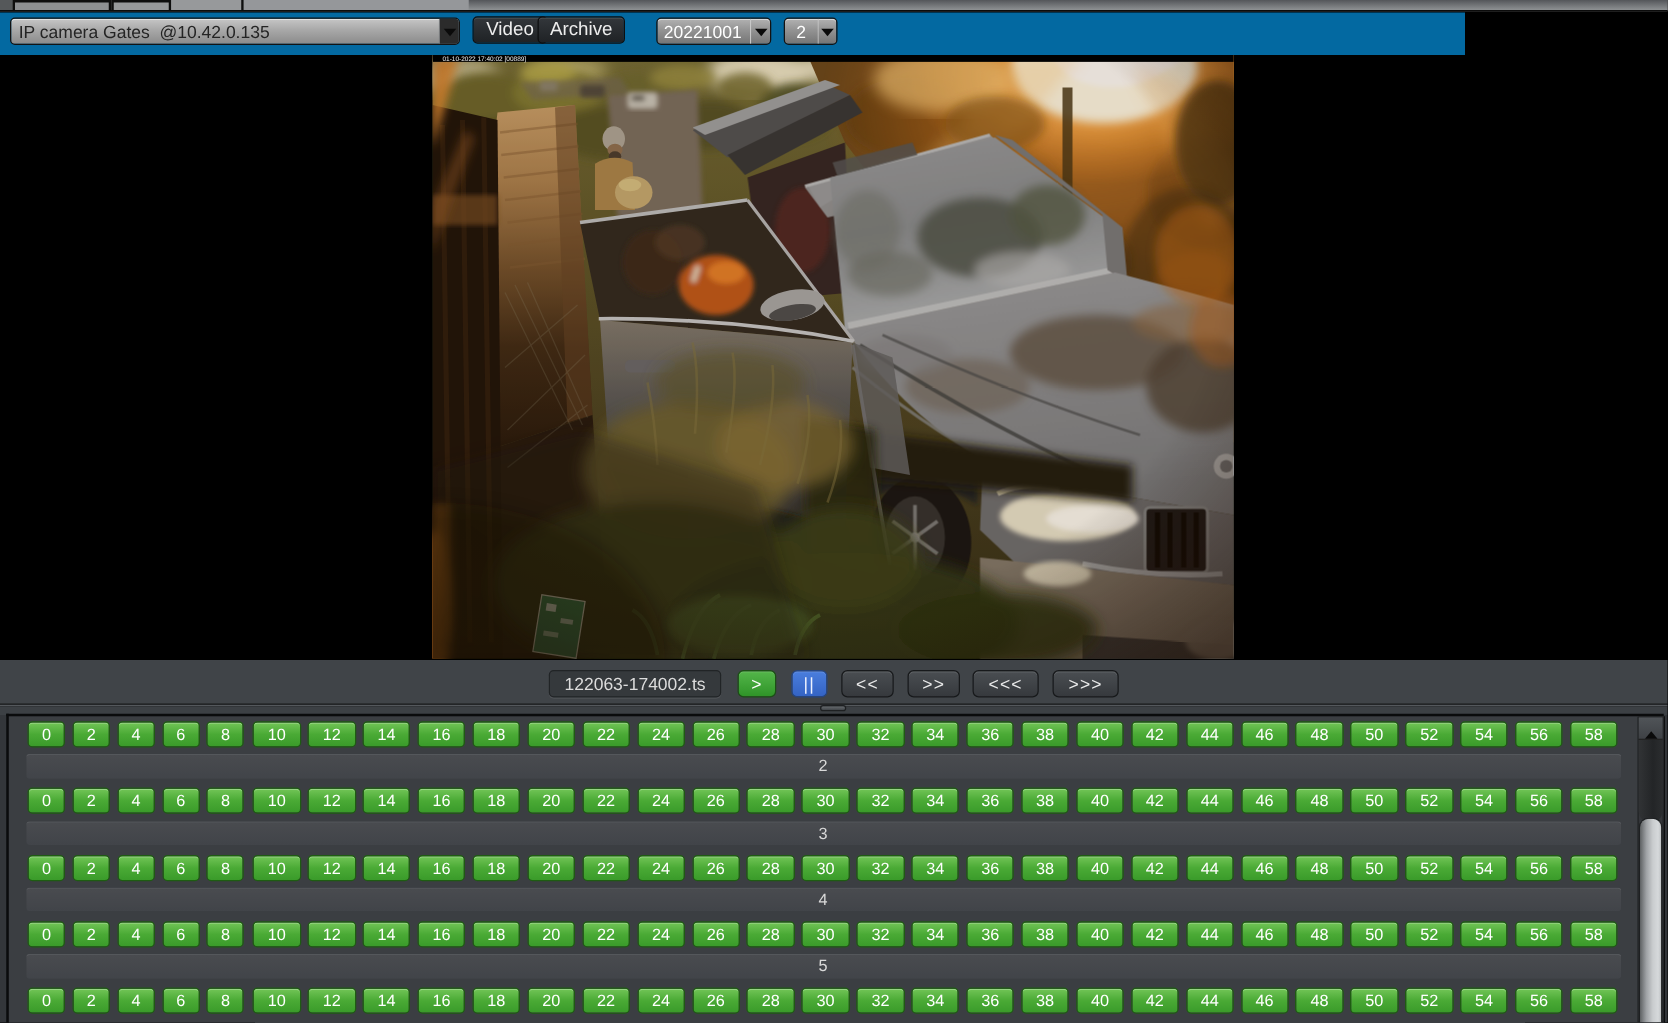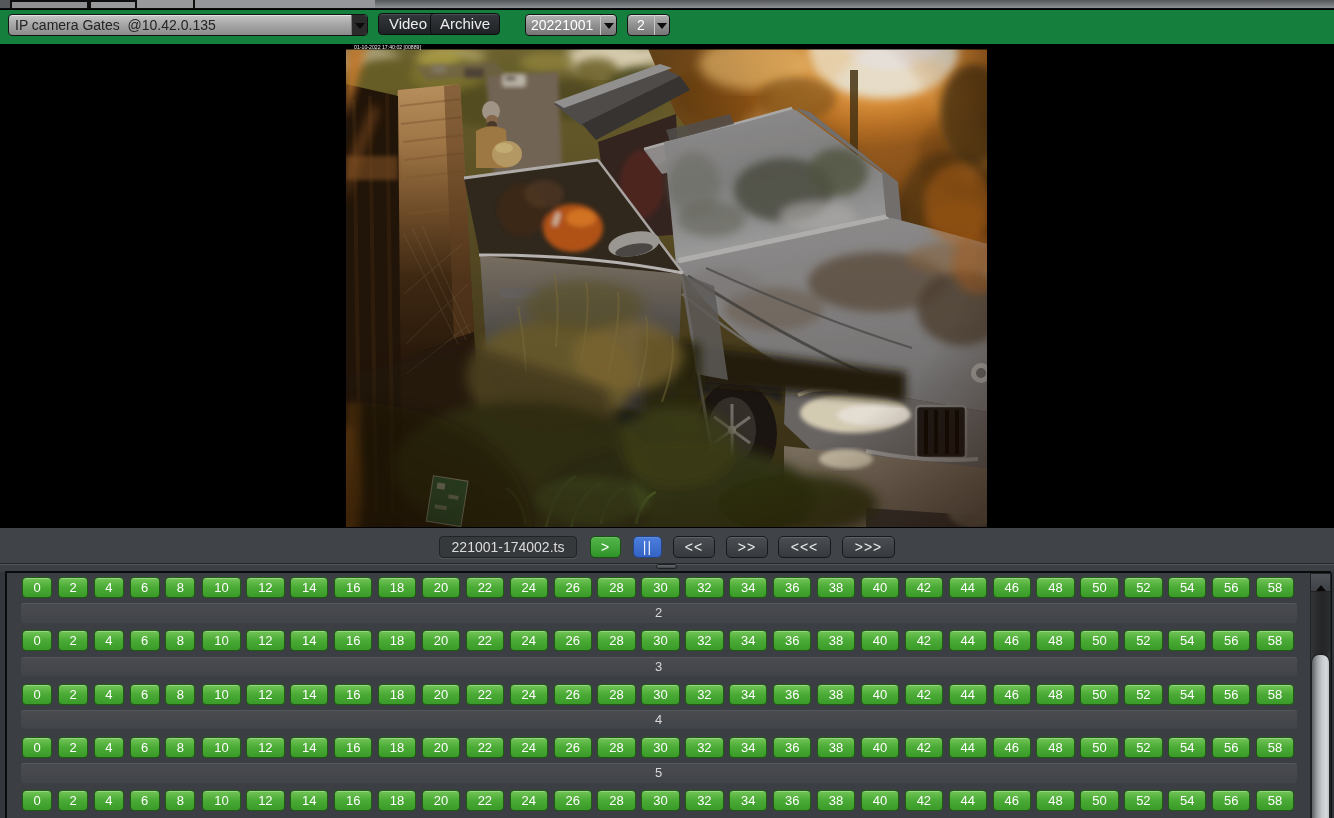--- a/index.html
+++ b/index.html
@@ -2,21 +2,21 @@
 <html><head><meta charset="utf-8"><title>cam</title>
 <style>
 *{margin:0;padding:0;box-sizing:border-box}
 html,body{width:1334px;height:818px;overflow:hidden;background:#000;
  font-family:"Liberation Sans",sans-serif;-webkit-font-smoothing:antialiased}
 #root{position:absolute;left:0;top:0;width:1334px;height:818px}
 .abs{position:absolute}
 
 #tabs{left:0;top:0;width:1334px;height:9px;background:#8e9092;border-bottom:1px solid #0c0c0c}
 
-#toolbar{left:0;top:10px;width:1334px;height:34px;background:#15803d}
+#toolbar{left:0;top:10px;width:1172px;height:34px;background:#0369a1}
 .combo{position:absolute;border:1px solid #131313;border-radius:4px;background:linear-gradient(#c6c6c6,#a8a8a8 45%,#8b8b8b);box-shadow:inset 0 1px 0 rgba(255,255,255,.55)}
 .combo .arr{position:absolute;right:0;top:0;bottom:0;border-left:1px solid #77797b;background:#2b2b2b;border-radius:0 3px 3px 0}
 .combo .arr:after{content:"";position:absolute;left:50%;top:50%;margin:-2px 0 0 -5px;border:5px solid transparent;border-top:6px solid #0a0a0a}
 .combo.dk{background:linear-gradient(#b2b2b2,#939393 45%,#757575);color:#fff}
 .combo.dk .arr{background:transparent;border-left:1px solid #c8c8c8}
 .btnD{position:absolute;height:22px;border:1px solid #0d0e0f;border-radius:4px;background:linear-gradient(#33373b,#1f2225);color:#ededed;font-size:15px;text-align:center;line-height:20px;box-shadow:inset 0 1px 0 rgba(255,255,255,.12)}
 
 #video{left:0;top:44px;width:1334px;height:484px;background:#000}
 #photo{position:absolute;left:346px;top:0}
 
@@ -355,21 +355,21 @@
 <rect width="641" height="483" fill="url(#vinG)"></rect>
 <ellipse cx="6" cy="483" rx="180" ry="125" fill="#0f0702" opacity="0.45" filter="url(#b6)"></ellipse>
 <rect width="641" height="483" fill="#c87424" opacity="0.07"></rect>
 <rect width="641" height="483" fill="#2e1a08" opacity="0.1"></rect>
 
 <rect x="0" y="0" width="641" height="5.5" fill="#000"></rect>
 <text x="8" y="4.8" font-family="Liberation Sans, sans-serif" font-size="5.2" fill="#ffffff" opacity="0.95">01-10-2022 17:40:02 [00889]</text>
 </svg>
 </div>
 <div id="cbar" class="abs">
- <div class="fld">221001-174002.ts</div>
+ <div class="fld">122063-174002.ts</div>
  <div class="tbtn g" style="left:590px;width:31px">&gt;</div>
  <div class="tbtn b" style="left:633px;width:29px">||</div>
  <div class="tbtn" style="left:673px;width:42px">&lt;&lt;</div>
  <div class="tbtn" style="left:726px;width:42px">&gt;&gt;</div>
  <div class="tbtn" style="left:778px;width:53px">&lt;&lt;&lt;</div>
  <div class="tbtn" style="left:842px;width:53px">&gt;&gt;&gt;</div>
 </div>
 <div id="groove1" class="abs"></div>
     <div id="groove2" class="abs"></div>
 <div id="midbg" class="abs"></div>

